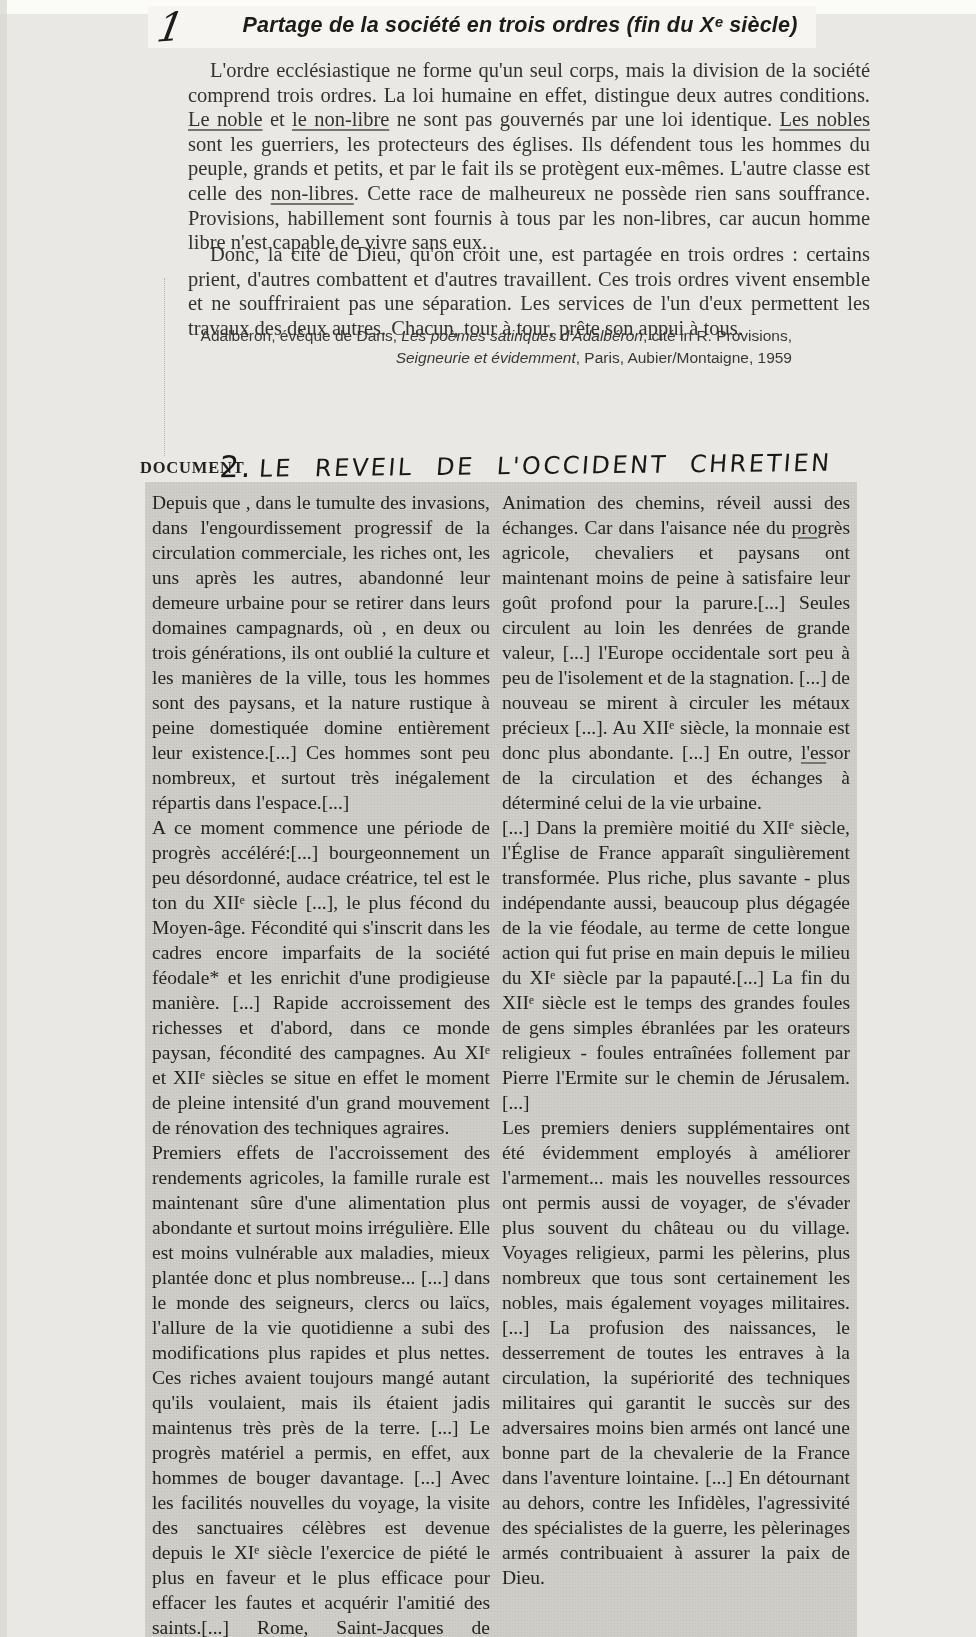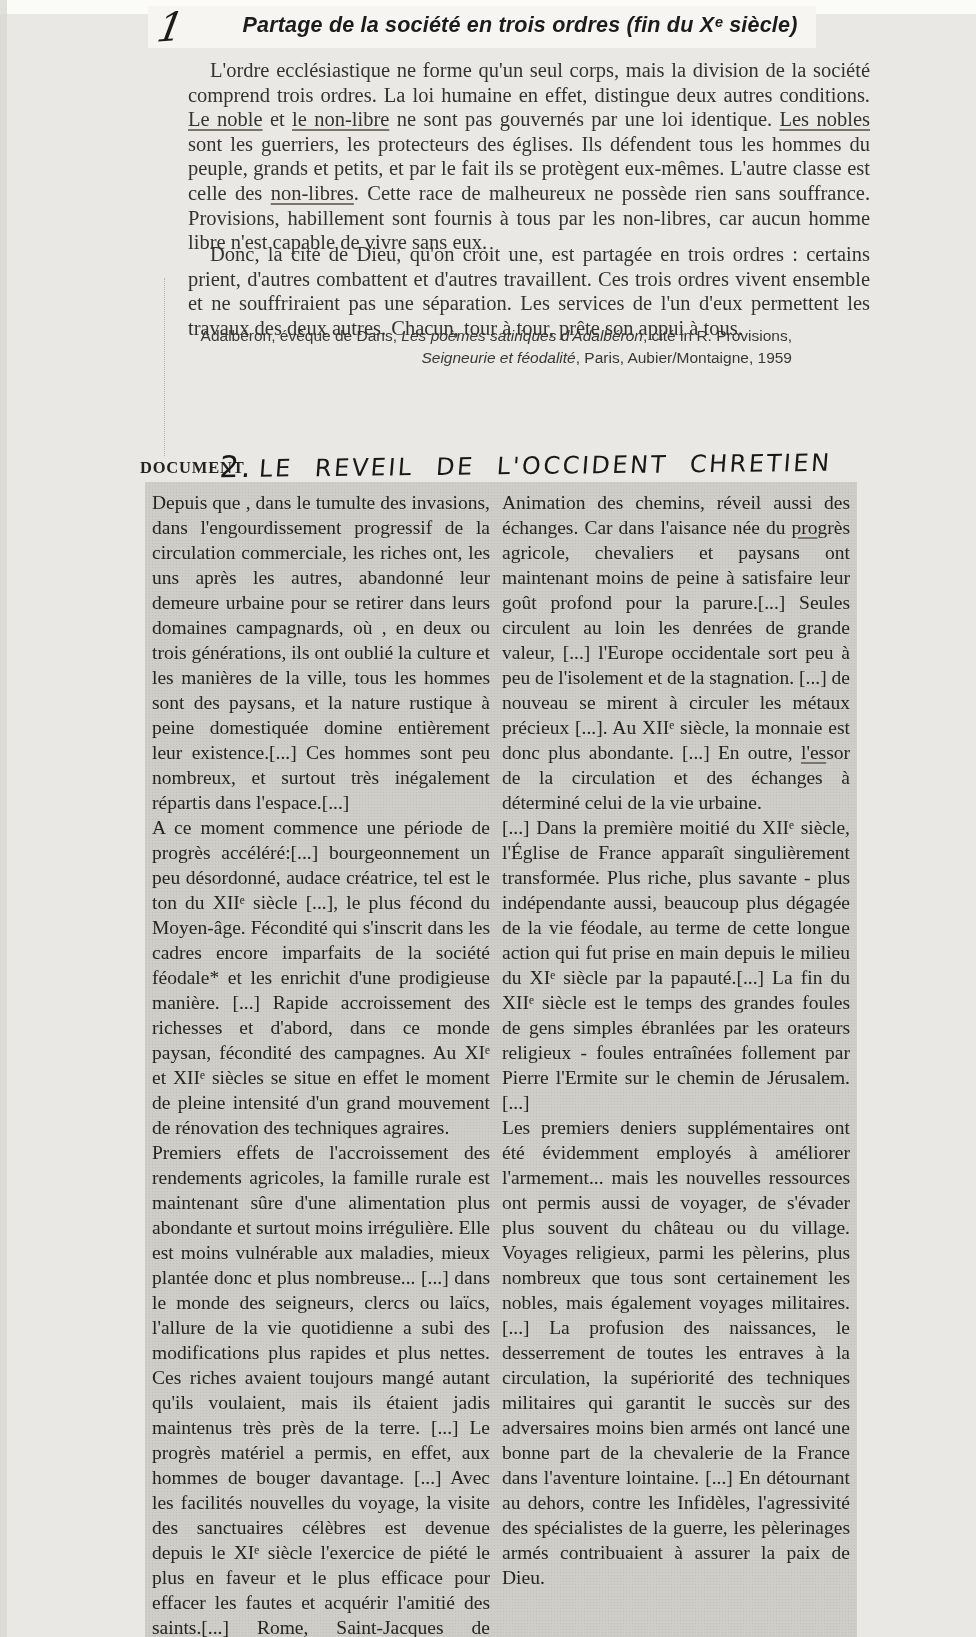--- a/index.html
+++ b/index.html
@@ -99,21 +99,21 @@
     <div class="doc1-title-strip"></div>
     <span class="hand-number-1">1</span>
     <h1 class="doc1-title">Partage de la société en trois ordres (fin du Xᵉ siècle)</h1>
 
     <p class="doc1-body doc1-p1"><span>L'ordre ecclésiastique ne forme qu'un seul corps, mais la division de la société comprend trois ordres. La loi humaine en effet, distingue deux autres conditions. </span><span class="u">Le noble</span><span> et </span><span class="u">le non-libre</span><span> ne sont pas gouvernés par une loi identique. </span><span class="u">Les nobles</span><span> sont les guerriers, les protecteurs des églises. Ils défendent tous les hommes du peuple, grands et petits, et par le fait ils se protègent eux-mêmes. L'autre classe est celle des </span><span class="u">non-libres</span><span>. Cette race de malheureux ne possède rien sans souffrance. Provisions, habillement sont fournis à tous par les non-libres, car aucun homme libre n'est capable de vivre sans eux.</span></p>
 
     <p class="doc1-body doc1-p2">Donc, la cité de Dieu, qu'on croit une, est partagée en trois ordres : certains prient, d'autres combattent et d'autres travaillent. Ces trois ordres vivent ensemble et ne souffriraient pas une séparation. Les services de l'un d'eux permettent les travaux des deux autres. Chacun, tour à tour, prête son appui à tous.</p>
 
     <div class="doc1-source">
       <div><span>Adalbéron, évêque de Dans, </span><span class="i">Les poèmes satiriques d'Adalbéron</span><span>, cité in R. Provisions,</span></div>
-      <div><span class="i">Seigneurie et féodalité</span><span>, Paris, Aubier/Montaigne, 1959</span></div>
+      <div><span class="i">Seigneurie et évidemment</span><span>, Paris, Aubier/Montaigne, 1959</span></div>
     </div>
   </section>
 
   <section>
     <div class="doc2-header">
       <span class="doc2-label">DOCUMENT</span>
       <span class="hand-title"><span class="hand-num">2.</span><span>LE REVEIL DE L'OCCIDENT CHRETIEN</span></span>
     </div>
 
     <div class="gray-block">

